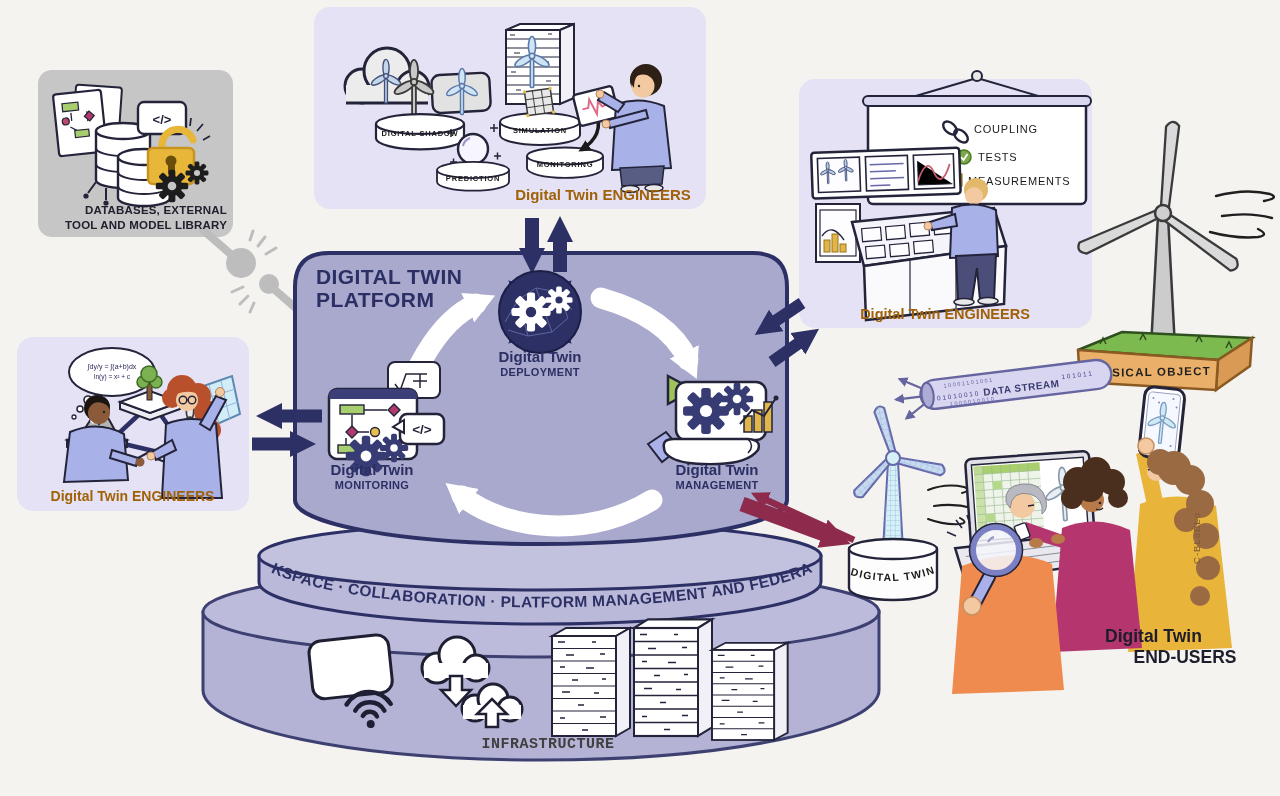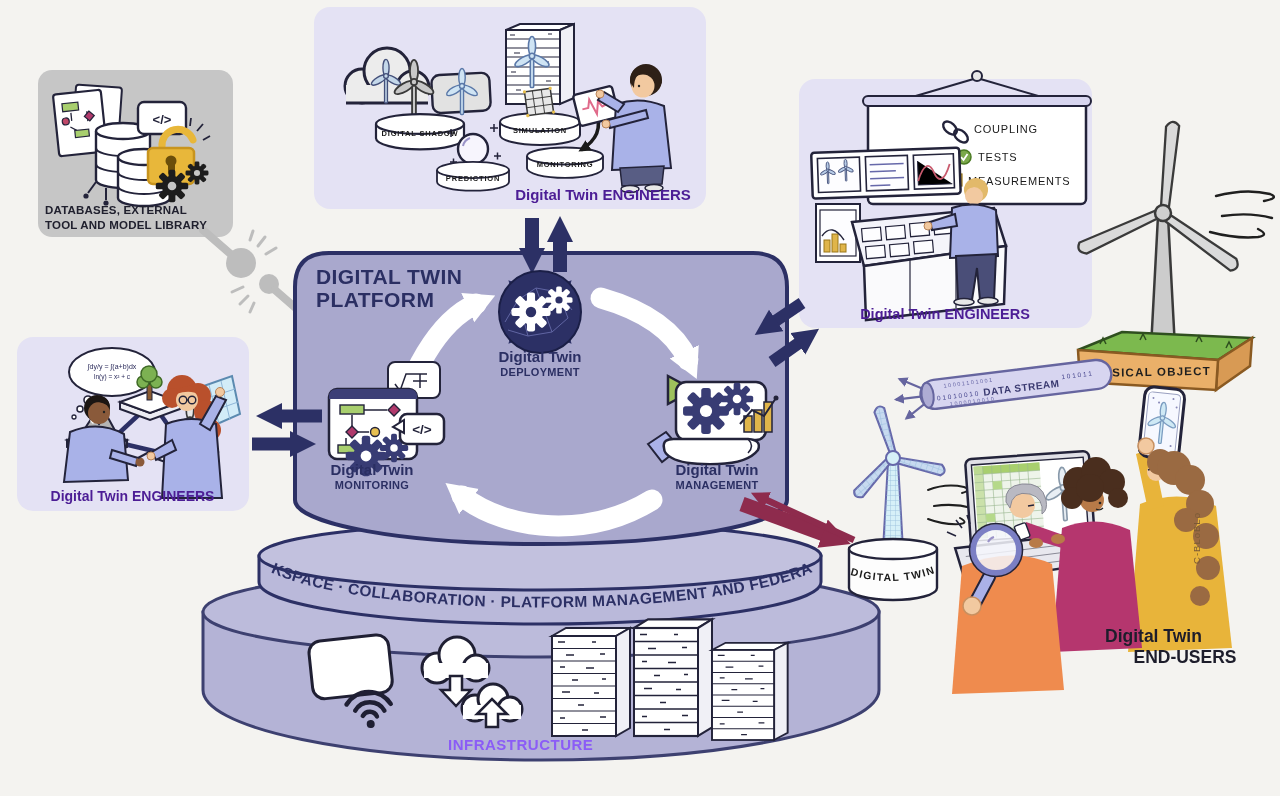--- a/index.html
+++ b/index.html
@@ -1,30 +1,30 @@
 <!DOCTYPE html>
 <html><head>
 <meta charset="utf-8">
 <style>
   html,body{margin:0;padding:0;background:#f4f3f0;font-family:"Liberation Sans",sans-serif;}
   .canvas{position:relative;width:1280px;height:796px;background:#f4f3f0;overflow:hidden;}
   .panel{position:absolute;}
   .panel.lav{background:#e4e2f4;border-radius:16px;}
   .panel.gray{background:#c6c6c6;border-radius:14px;}
   svg.scene{position:absolute;left:0;top:0;}
-  .t{position:absolute;color:#4c1d95;}
+  .t{position:absolute;color:#a16207;}
   .cap{text-align:center;font-size:15px;white-space:nowrap;}
   .cap .n{font-weight:700;}
   .cap .b{font-weight:800;}
-  .db-cap{font-weight:800;font-size:11.5px;line-height:1.3;text-align:left;color:#20202e;letter-spacing:.2px;}
+  .db-cap{font-weight:800;font-size:11.5px;line-height:1.3;text-align:right;color:#20202e;letter-spacing:.2px;}
   .pf-title{font-weight:800;font-size:21px;color:#2b2f63;line-height:1.08;letter-spacing:.4px;}
   .node-lbl{text-align:center;color:#2b2f63;line-height:1.12;white-space:nowrap;}
   .node-lbl .l1{font-weight:700;font-size:15px;display:block;}
   .node-lbl .l2{font-weight:800;font-size:11px;letter-spacing:.3px;display:block;}
-  .infra-lbl{font-weight:800;font-size:15px;letter-spacing:.5px;color:#8b5cf6;text-align:left;}
+  .infra-lbl{font-weight:800;font-size:15px;letter-spacing:.5px;color:#404040;text-align:center;font-family:Liberation Mono, monospace;}
   .eu{line-height:1.22;color:#1d1d2b;font-size:17.5px;}
   .eu .n{font-weight:700;display:block;}
   .eu .b{font-weight:800;display:block;text-align:center;}
 </style>
 </head>
 <body>
 
 <div class="canvas">
 
   <div class="panel gray" style="left:38px;top:70px;width:195px;height:167px;"></div>

